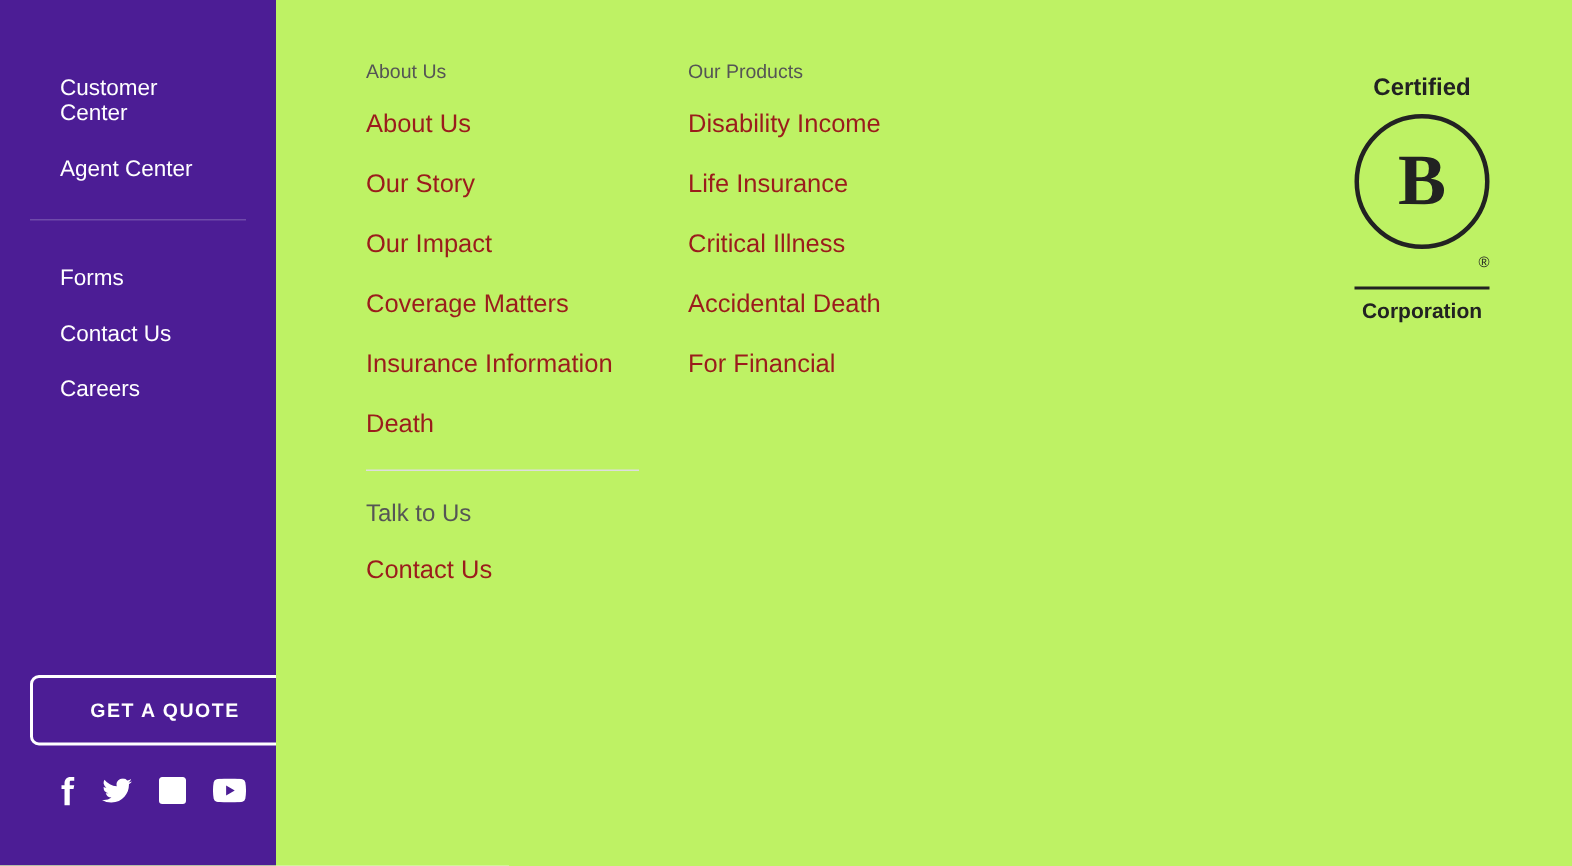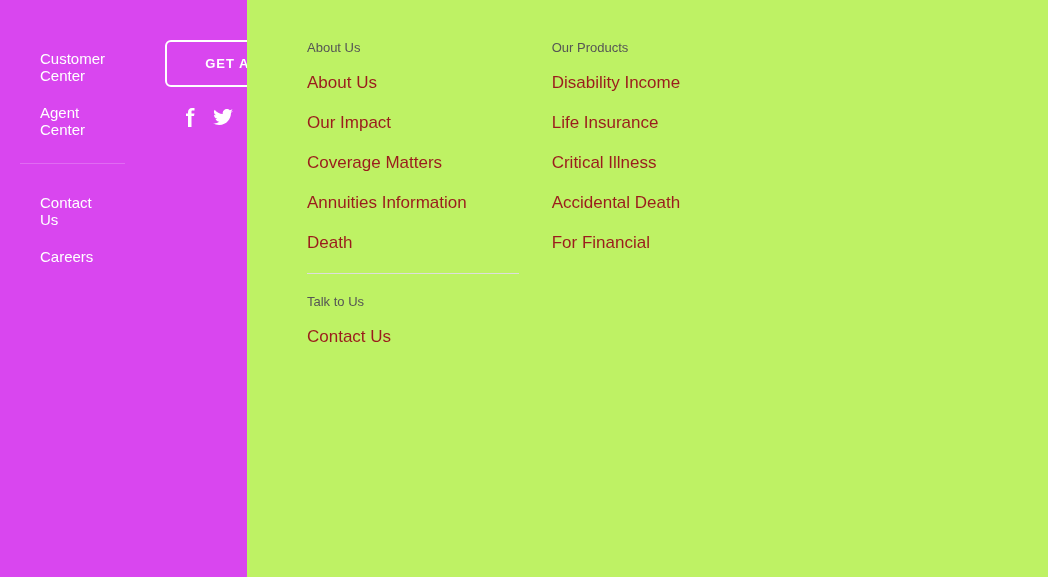--- a/index.html
+++ b/index.html
@@ -6,25 +6,25 @@
     body {
       font-family: Arial, sans-serif;
       display: flex;
       width: 1048px;
       min-height: 577px;
       background: #f5f5f5;
     }
 
     
     .sidebar {
-      width: 247px;
-      background-color: #d946ef;
+      width: 184px;
+      background-color: #4c1d95;
       min-height: 577px;
       display: flex;
-      flex-direction: row;
+      flex-direction: column;
       padding: 20px 0;
       flex-shrink: 0;
     }
 
     .sidebar-top {
       flex: 1;
     }
 
     .sidebar-nav-group {
       margin-top: 20px;
@@ -110,21 +110,21 @@
       cursor: pointer;
     }
 
     .section-separator {
       border: none;
       border-top: 1px solid #ddd;
       margin: 15px 0 20px;
     }
 
     .talk-label {
-      font-size: 13px;
+      font-size: 16px;
       color: #555;
       margin-bottom: 18px;
     }
 
     
     .cert-col {
       width: 120px;
       flex-shrink: 0;
       display: flex;
       flex-direction: column;
@@ -185,20 +185,21 @@
 <body>
 
 <div class="sidebar">
   <div class="sidebar-top">
     <div class="sidebar-nav-group">
       <a class="sidebar-item">Customer Center</a>
       <a class="sidebar-item">Agent Center</a>
     </div>
     <div class="sidebar-divider"></div>
     <div class="sidebar-nav-group">
+      <a class="sidebar-item">Forms</a>
       <a class="sidebar-item">Contact Us</a>
       <a class="sidebar-item">Careers</a>
     </div>
   </div>
   <div class="sidebar-bottom">
     <button class="get-quote-btn">GET A QUOTE</button>
     <div class="social-icons">
 
       <span class="social-icon" title="Facebook">
         <svg width="10" height="20" viewBox="0 0 10 20" fill="white">
@@ -225,34 +226,44 @@
       </span>
     </div>
   </div>
 </div>
 
 <div class="main-content">
 
   <div class="col">
     <div class="col-label">About Us</div>
     <a class="nav-link">About Us</a>
+    <a class="nav-link">Our Story</a>
     <a class="nav-link">Our Impact</a>
     <a class="nav-link">Coverage Matters</a>
-    <a class="nav-link">Annuities Information</a>
+    <a class="nav-link">Insurance Information</a>
     <a class="nav-link">Death</a>
 
     <hr class="section-separator">
     <div class="talk-label">Talk to Us</div>
     <a class="nav-link">Contact Us</a>
   </div>
 
   <div class="col">
     <div class="col-label">Our Products</div>
     <a class="nav-link">Disability Income</a>
     <a class="nav-link">Life Insurance</a>
     <a class="nav-link">Critical Illness</a>
     <a class="nav-link">Accidental Death</a>
     <a class="nav-link">For Financial</a>
   </div>
 
   <div style="flex:1"></div>
 
+  <div class="cert-col">
+    <div class="cert-title">Certified</div>
+    <div class="cert-circle">
+      <span class="cert-b">B</span>
+    </div>
+    <div class="cert-reg">®</div>
+    <div class="cert-underline"></div>
+    <div class="cert-corp">Corporation</div>
+  </div>
 </div>
 
 </body></html>

